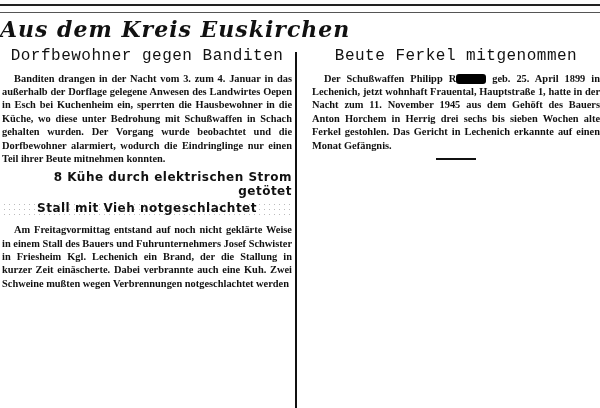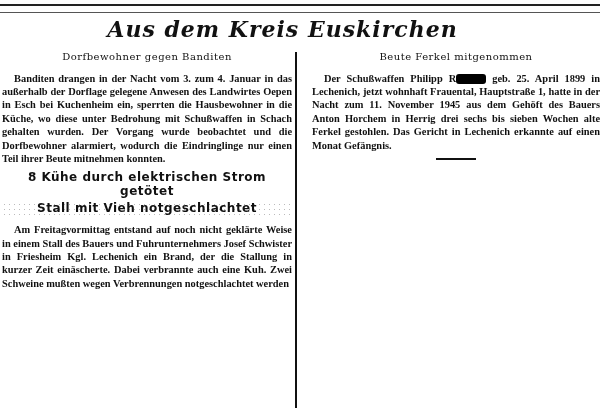--- a/index.html
+++ b/index.html
@@ -4,30 +4,30 @@
   <style>
     html, body { margin: 0; padding: 0; }
     body {
       width: 600px; height: 408px; overflow: hidden;
       background: #ffffff; position: relative;
       font-family: "DejaVu Serif", serif; color: #111;
     }
     .rule-top { position: absolute; left: 0; top: 4px; width: 600px; height: 2px; background: #222; }
     .rule-top2 { position: absolute; left: 0; top: 12px; width: 600px; height: 1px; background: #555; }
     .masthead {
-      position: absolute; left: 0; top: 16px; width: 565px; text-align: center;
+      position: absolute; left: 0; top: 16px; width: 565px; 
       font-family: "DejaVu Serif", serif; font-weight: bold; font-style: italic;
       font-size: 22px; letter-spacing: 1px; color: #111;
     }
     .col { position: absolute; font-size: 11.2px; line-height: 13.6px; }
     .col-left { left: 2px; top: 50px; width: 290px; }
     .col-right { left: 312px; top: 50px; width: 288px; }
     .divider { position: absolute; left: 295px; top: 52px; width: 2px; height: 356px; background: #111; }
-    .headline { text-align: center; font-size: 10px; margin: 0 0 3px 0; letter-spacing: 0.5px; }
-    .headline.bold { font-weight: bold; font-family: "DejaVu Sans", sans-serif; font-size: 12px; text-align: center; }
+    .headline { text-align: center; font-size: 16px; margin: 0 0 3px 0; letter-spacing: 0.5px; font-family: Liberation Mono, monospace; }
+    .headline.bold { font-weight: bold; font-family: "DejaVu Sans", sans-serif; font-size: 12px; text-align: right; }
     .headline.bold.center { text-align: center; }
     .body-text { text-align: justify; margin: 8px 0 6px 0; font-family: Liberation Serif, serif; font-weight: bold; font-size: 10.4px; line-height: 13.4px; }
     .indent { text-indent: 12px; }
     .redacted { display: inline-block; width: 30px; height: 10px; background: #000; vertical-align: middle; border-radius: 3px; }
     .short-rule { width: 40px; height: 2px; background: #111; margin: 4px auto 0 auto; }
     .speckle { background-image: radial-gradient(#bbb 0.6px, transparent 0.8px); background-size: 5px 5px; }
   </style>
 </head>
 <body>
 

